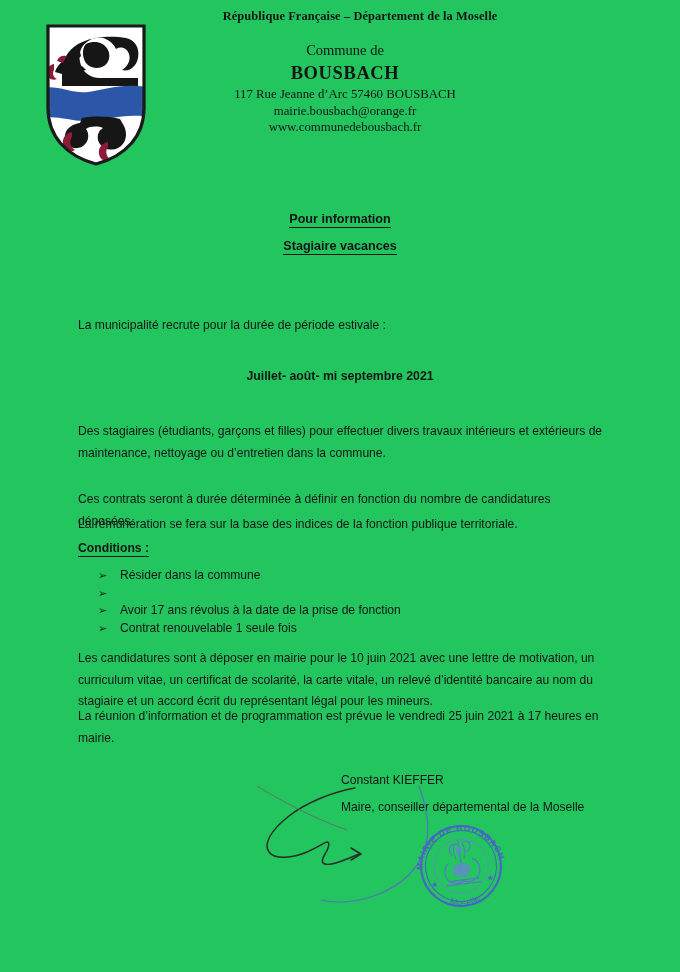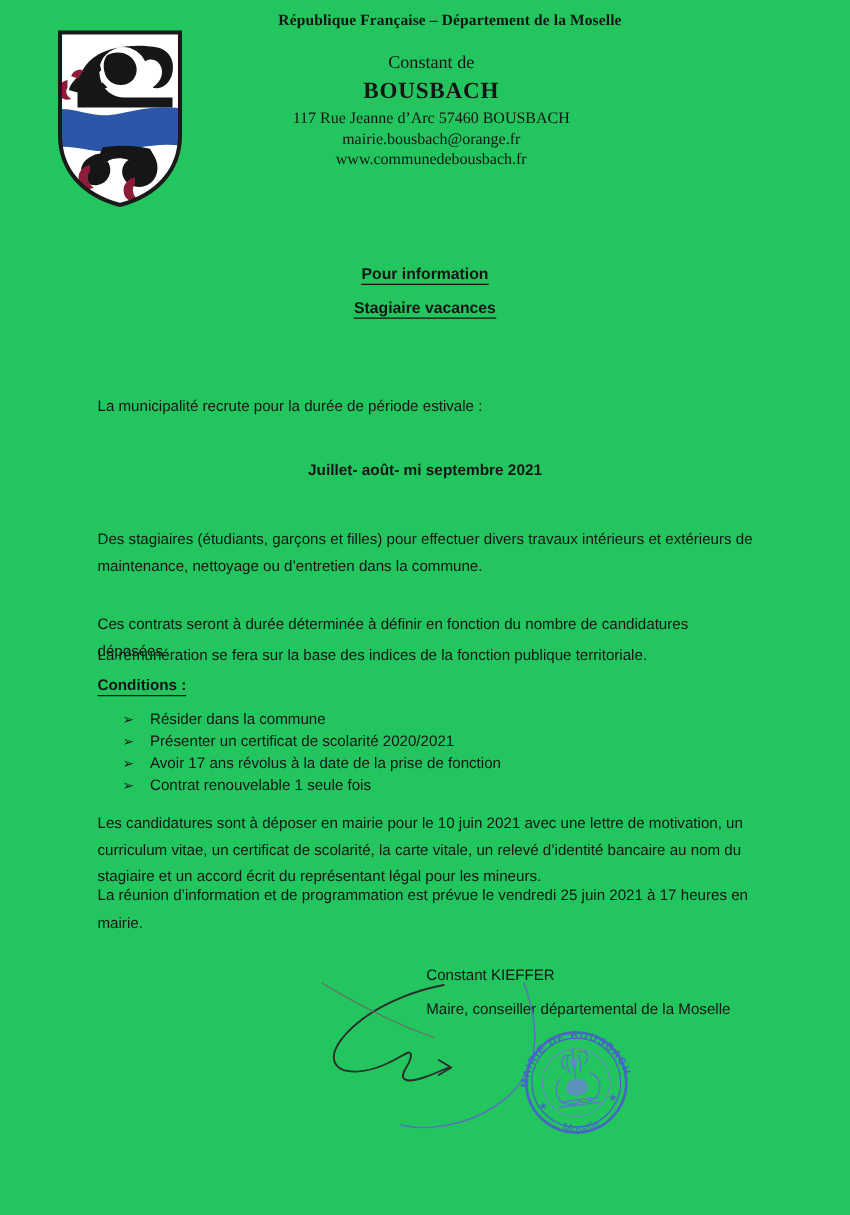--- a/index.html
+++ b/index.html
@@ -237,21 +237,21 @@
           <path d="M66 120 C60 121 56 126 57 132 C58 138 64 141 69 138
                    C64 135 63 129 66 125 Z"></path>
         </g>
       </g>
 
       <path d="M6 4 H102 V86 C102 114 84 134 54 142 C24 134 6 114 6 86 Z" fill="none" stroke="#1a1a1a" stroke-width="3.2"></path>
     </svg>
   </div>
 
   <div class="hdr-block">
-    <div class="hdr-commune">Constant de</div>
+    <div class="hdr-commune">Commune de</div>
     <div class="hdr-name">BOUSBACH</div>
     <div class="hdr-addr">
       <div>117 Rue Jeanne d’Arc 57460 BOUSBACH</div>
       <div>mairie.bousbach@orange.fr</div>
       <div>www.communedebousbach.fr</div>
     </div>
   </div>
 
   <div class="title-1">
     <span>Pour information</span>
@@ -274,21 +274,20 @@
     <span>Conditions :</span>
   </div>
 
   <div class="cond-list">
     <div class="cond-item">
       <span class="cond-bullet">➢</span>
       <span>Résider dans la commune</span>
     </div>
     <div class="cond-item">
       <span class="cond-bullet">➢</span>
-      <span>Présenter un certificat de scolarité 2020/2021</span>
     </div>
     <div class="cond-item">
       <span class="cond-bullet">➢</span>
       <span>Avoir 17 ans révolus à la date de la prise de fonction</span>
     </div>
     <div class="cond-item">
       <span class="cond-bullet">➢</span>
       <span>Contrat renouvelable 1 seule fois</span>
     </div>
   </div>

